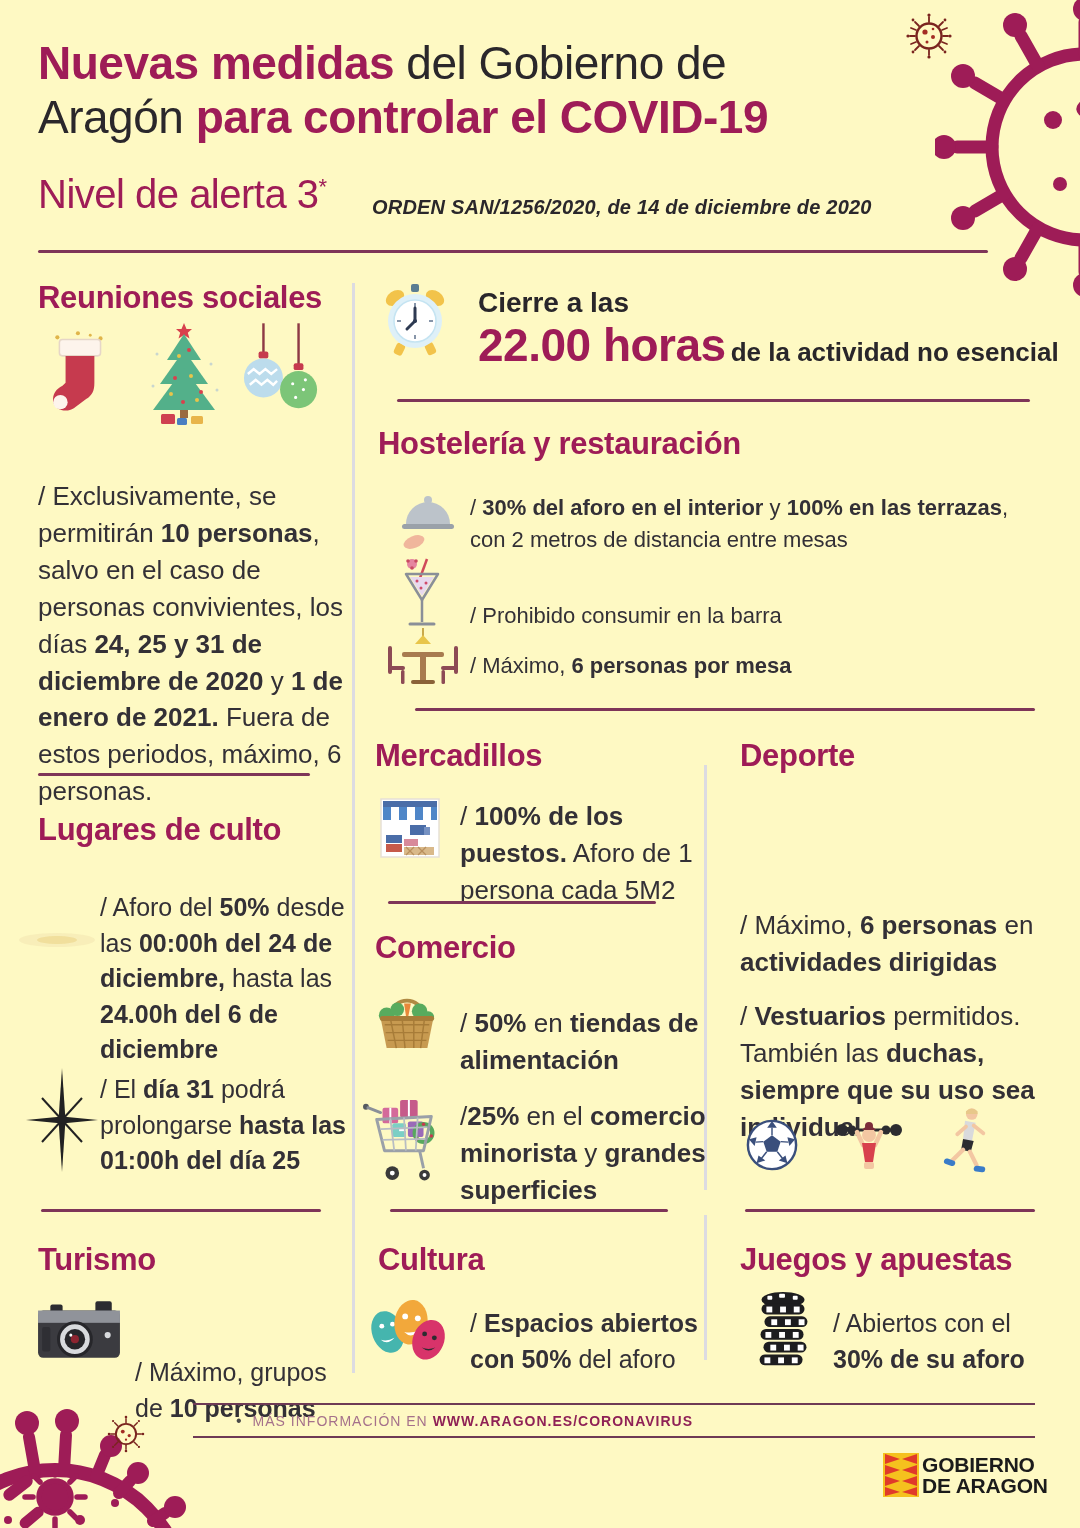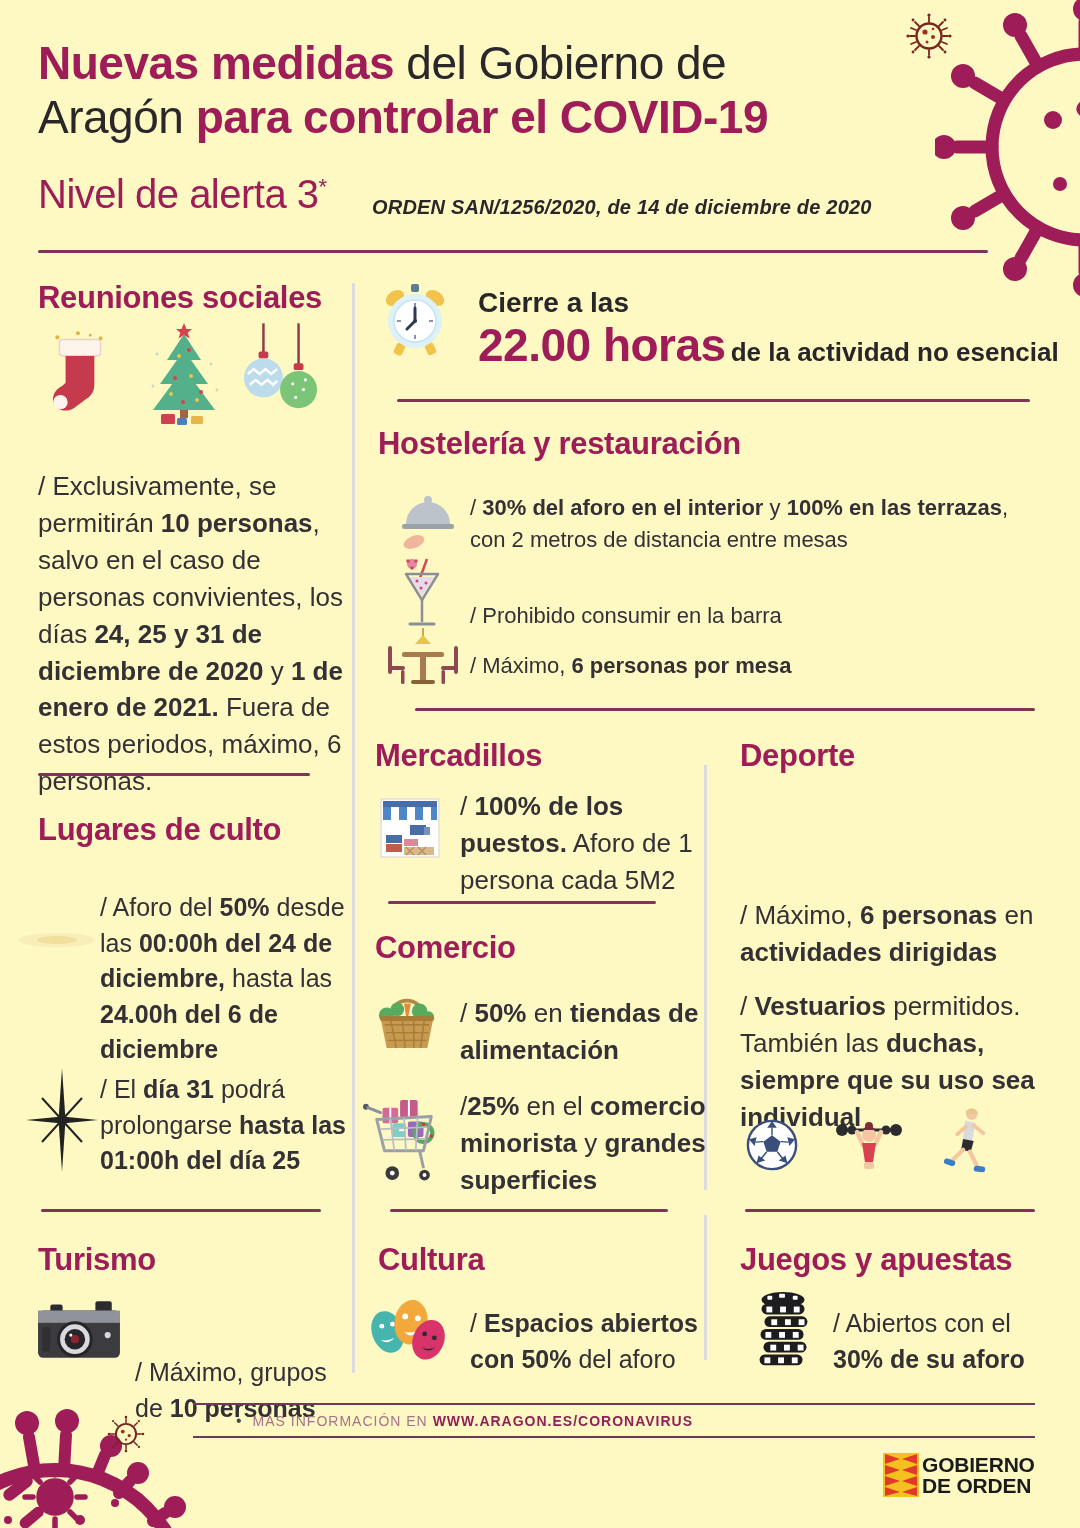--- a/index.html
+++ b/index.html
@@ -9,21 +9,21 @@
   .hr{height:3px;background:#7e3558;border-radius:2px;}
   .hrf{height:2px;background:#6e3a55;}
   .vr{width:3px;background:#dcdbe1;}
   .title{font-size:46px;line-height:1.18;letter-spacing:-0.5px;color:#2a272b;}
   .ta{color:#9e1c57;font-weight:700;}
   .tp{font-weight:400;}
   .alert{font-size:40px;color:#9e1c57;font-weight:400;letter-spacing:-0.5px;}
   .alert sup{font-size:22px;}
   .orden{font-size:20px;font-style:italic;font-weight:700;color:#2a272b;letter-spacing:0.2px;}
   .sec-h{font-size:31px;font-weight:800;color:#9e1c57;letter-spacing:-0.3px;}
-  .txt{font-size:26px;line-height:1.42;color:#333036;}
+  .txt{font-size:26px;line-height:1.42;color:#333036;margin-top:10px;}
   .txt .b,.b{font-weight:700;}
   .small-txt{font-size:25px;line-height:1.42;color:#333036;}
   .host-txt{font-size:22px;line-height:1.45;color:#333036;}
   .cl1{font-size:28px;font-weight:700;color:#29262a;}
   .cl2{font-size:46px;font-weight:800;color:#9e1c57;letter-spacing:-0.5px;}
   .cl3{font-size:26px;font-weight:700;color:#29262a;}
   .closure-line2{display:flex;align-items:baseline;gap:5px;}
   .footer-note{font-size:14px;letter-spacing:1px;color:#a5718b;font-weight:400;margin-left:8px;}
   .footer-note .dot{color:#4a4a4a;margin-right:10px;font-size:16px;}
   .footer-note .lk{color:#8f2156;font-weight:700;}
@@ -610,16 +610,16 @@
       <polygon points="2,12 17,17 2,22"></polygon>
         <polygon points="34,12 19,17 34,22"></polygon>
       <polygon points="2,23 17,28 2,33"></polygon>
         <polygon points="34,23 19,28 34,33"></polygon>
       <polygon points="2,34 17,39 2,43"></polygon>
         <polygon points="34,34 19,39 34,43"></polygon>
     </g>
   </svg>
   <div class="abs logo-text" style="left:922px;top:1454px">
     <div>GOBIERNO</div>
-    <div>DE ORDEN</div>
+    <div>DE ARAGON</div>
   </div>
 
 </div>
 
 </body></html>

